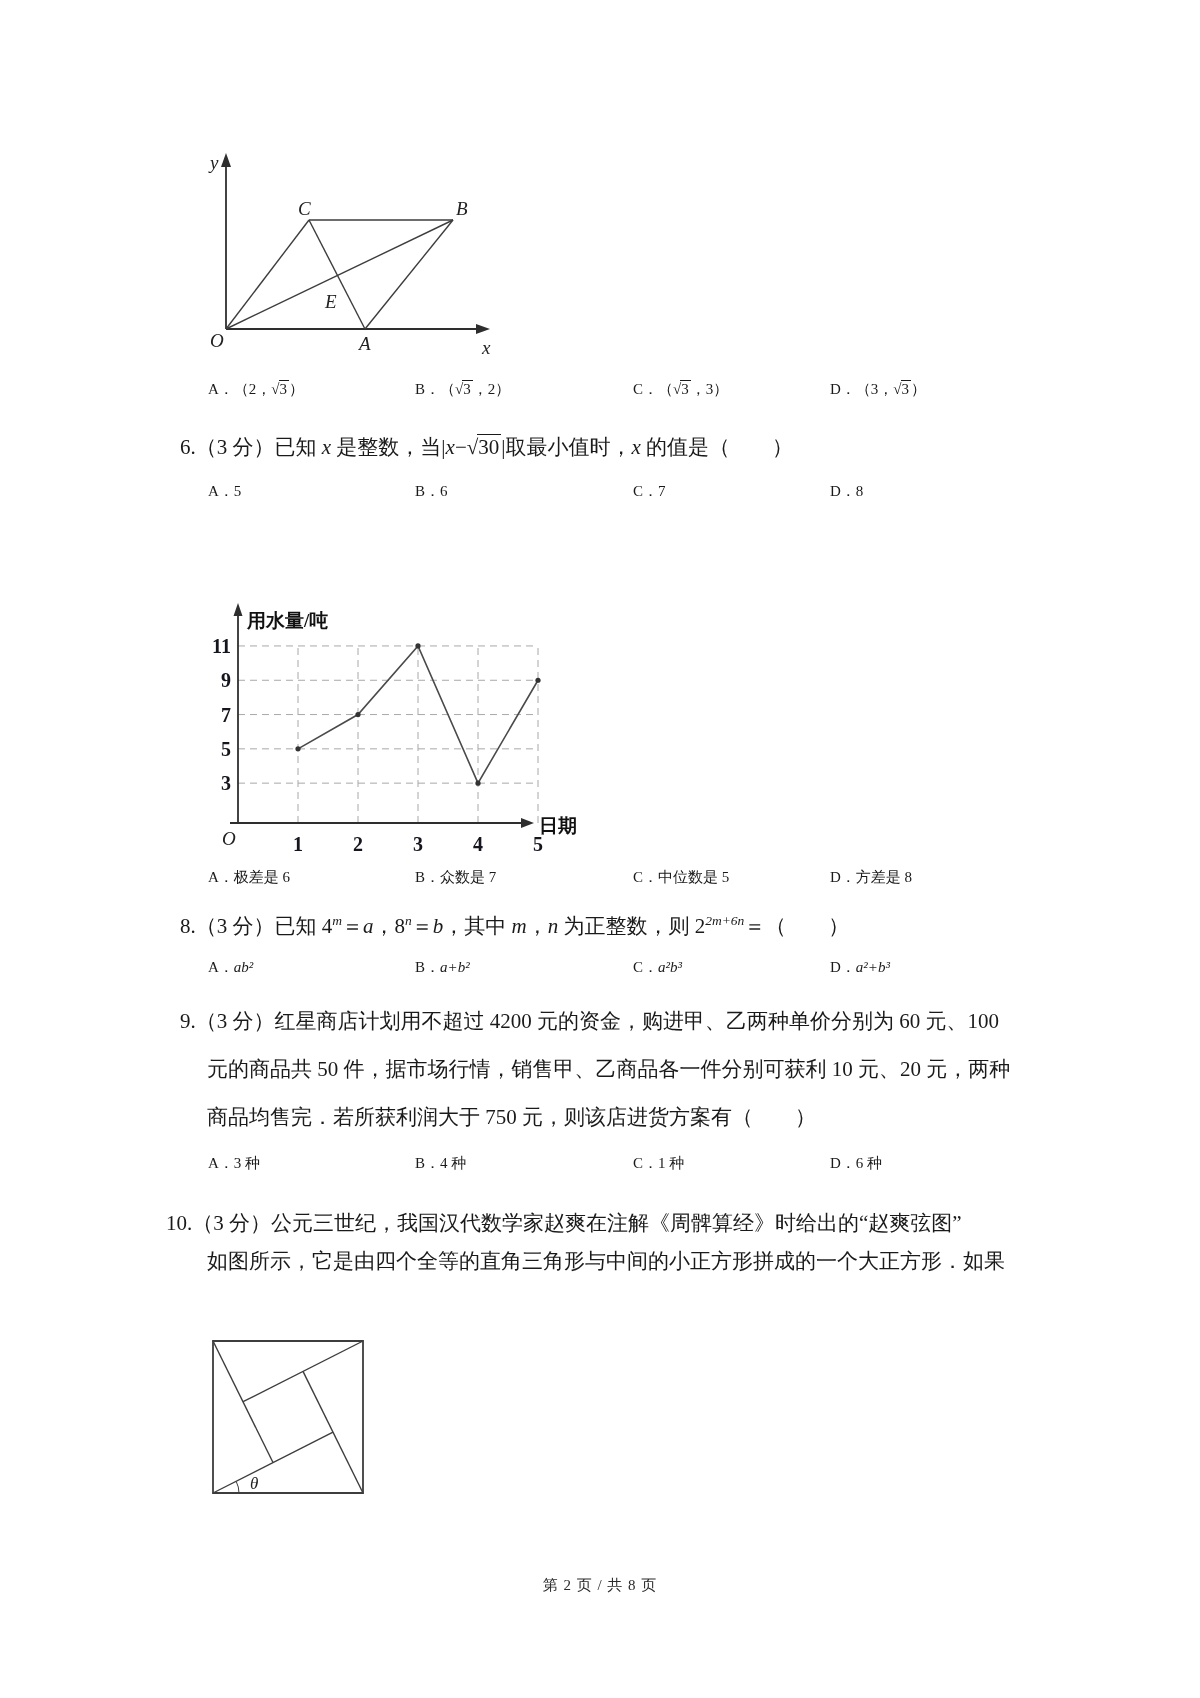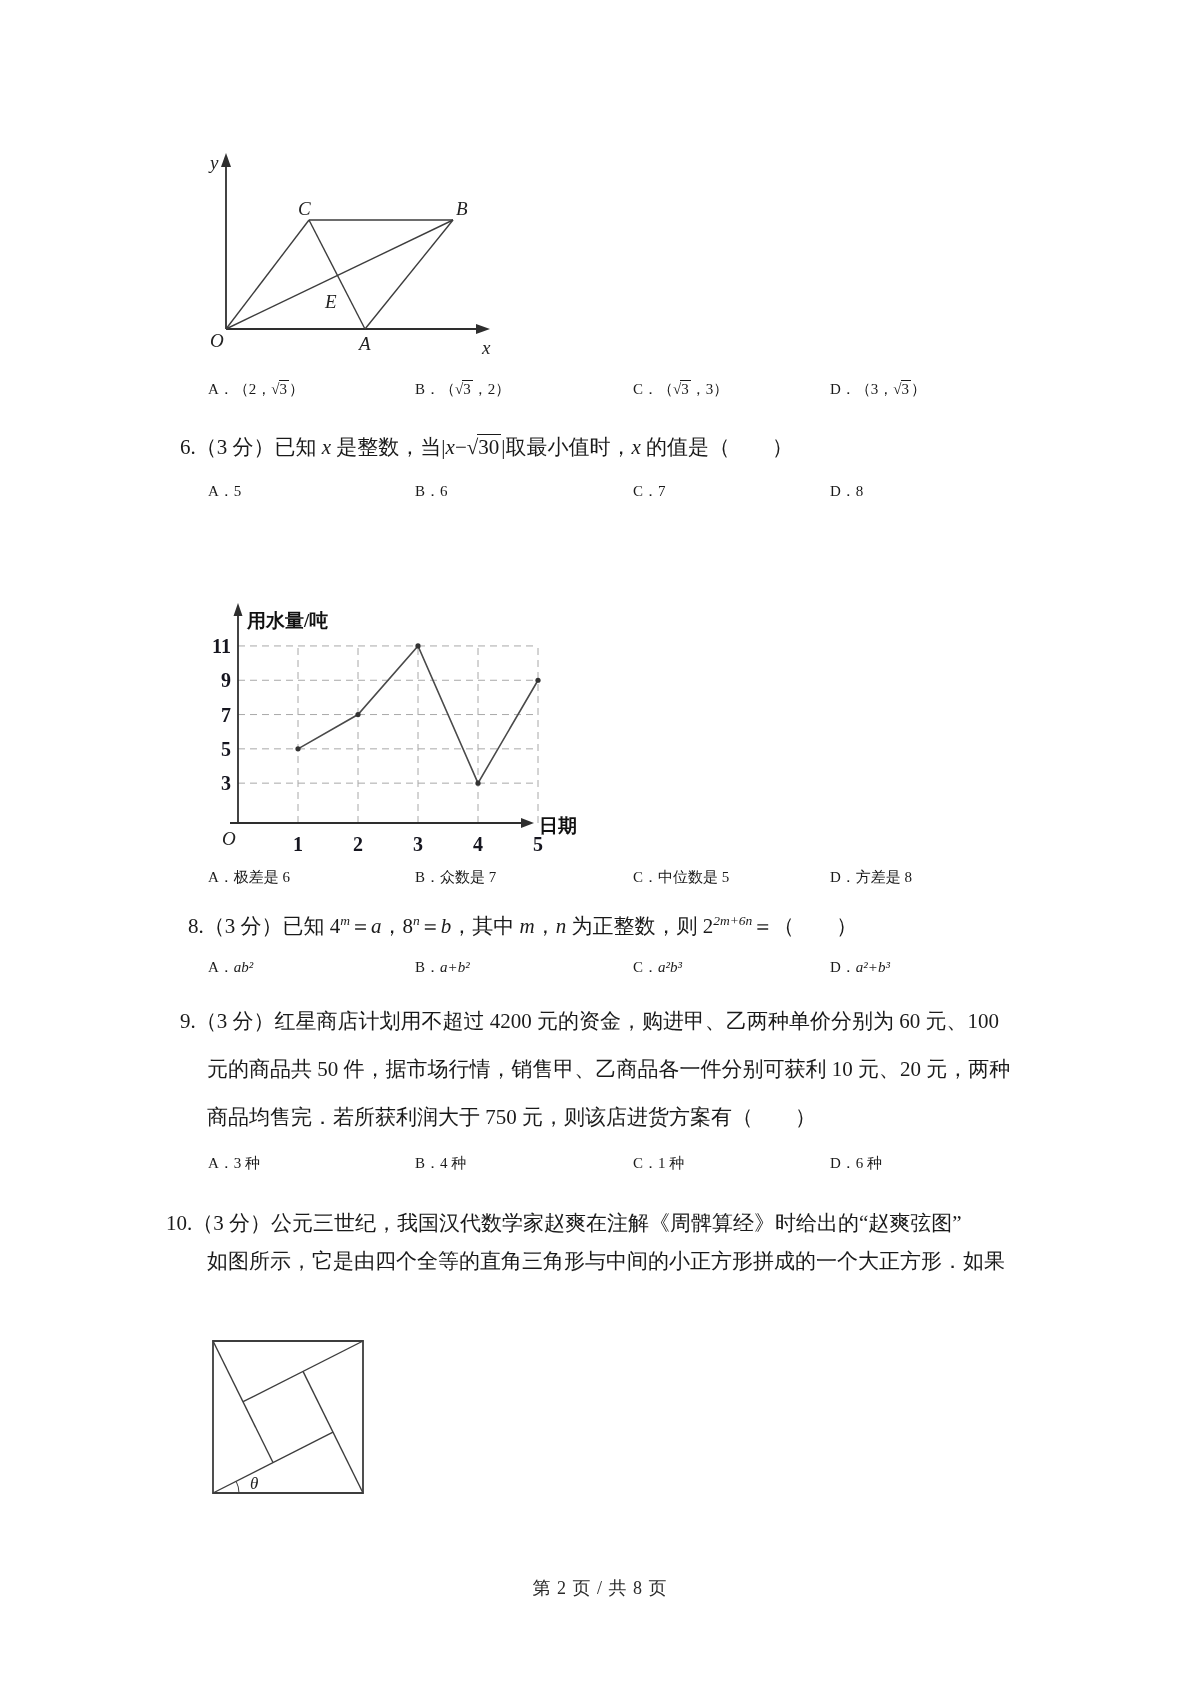--- a/index.html
+++ b/index.html
@@ -18,21 +18,21 @@
   .shape{stroke:#3d3d3d;stroke-width:1.4;fill:none;}
   .axis{stroke:#2e2e2e;stroke-width:1.8;fill:none;}
   .axisfill{fill:#2e2e2e;stroke:none;}
   .figlab{font:italic 19px "Liberation Serif","DejaVu Serif",serif;fill:#222;}
   .grid{stroke:#a8a8a8;stroke-width:1;stroke-dasharray:7 5;fill:none;}
   .tick{font:600 20px "Liberation Serif","DejaVu Serif",serif;fill:#15151f;}
   .axislabel{font:600 19px "Liberation Serif","DejaVu Serif",serif;fill:#111;}
   .dataline{fill:none;stroke:#4a4a4a;stroke-width:1.6;}
   .dot{fill:#333;stroke:none;}
   .footer{position:absolute;top:1576px;left:0;width:1200px;text-align:center;
-          font-size:18px;color:#2a2a2a;letter-spacing:1px;}
+          font-size:15px;color:#2a2a2a;letter-spacing:1px;}
 </style>
 </head>
 <body>
 
 <div class="page">
 
   <svg class="figure" style="left:170px;top:145px" width="340" height="212" viewBox="0 0 340 212">
     <line class="axis" x1="56" y1="184" x2="310" y2="184"></line>
     <polygon class="axisfill" points="320,184 306,179 306,189"></polygon>
     <line class="axis" x1="56" y1="184" x2="56" y2="18"></line>
@@ -105,21 +105,21 @@
     <text class="figlab" x="22" y="249">O</text>
   </svg>
 
   <div class="row" style="top:868px">
     <span class="opt c1"><span>A．</span><span>极差是 6</span></span>
     <span class="opt c2"><span>B．</span><span>众数是 7</span></span>
     <span class="opt c3"><span>C．</span><span>中位数是 5</span></span>
     <span class="opt c4"><span>D．</span><span>方差是 8</span></span>
   </div>
 
-  <div class="line" style="left:188px;top:913px"><span>8.（3 分）已知 4</span><sup class="it">m</sup><span>＝</span><span class="it">a</span><span>，8</span><sup class="it">n</sup><span>＝</span><span class="it">b</span><span>，其中 </span><span class="it">m</span><span>，</span><span class="it">n</span><span> 为正整数，则 2</span><sup class="it">2m+6n</sup><span>＝（　　）</span></div>
+  <div class="line" style="left:180px;top:913px"><span>8.（3 分）已知 4</span><sup class="it">m</sup><span>＝</span><span class="it">a</span><span>，8</span><sup class="it">n</sup><span>＝</span><span class="it">b</span><span>，其中 </span><span class="it">m</span><span>，</span><span class="it">n</span><span> 为正整数，则 2</span><sup class="it">2m+6n</sup><span>＝（　　）</span></div>
   <div class="row" style="top:958px">
     <span class="opt c1"><span>A．</span><span class="it">ab²</span></span>
     <span class="opt c2"><span>B．</span><span class="it">a+b²</span></span>
     <span class="opt c3"><span>C．</span><span class="it">a²b³</span></span>
     <span class="opt c4"><span>D．</span><span class="it">a²+b³</span></span>
   </div>
 
   <div class="line" style="left:180px;top:1008px">9.（3 分）红星商店计划用不超过 4200 元的资金，购进甲、乙两种单价分别为 60 元、100</div>
   <div class="line" style="left:207px;top:1056px">元的商品共 50 件，据市场行情，销售甲、乙商品各一件分别可获利 10 元、20 元，两种</div>
   <div class="line" style="left:207px;top:1104px">商品均售完．若所获利润大于 750 元，则该店进货方案有（　　）</div>

